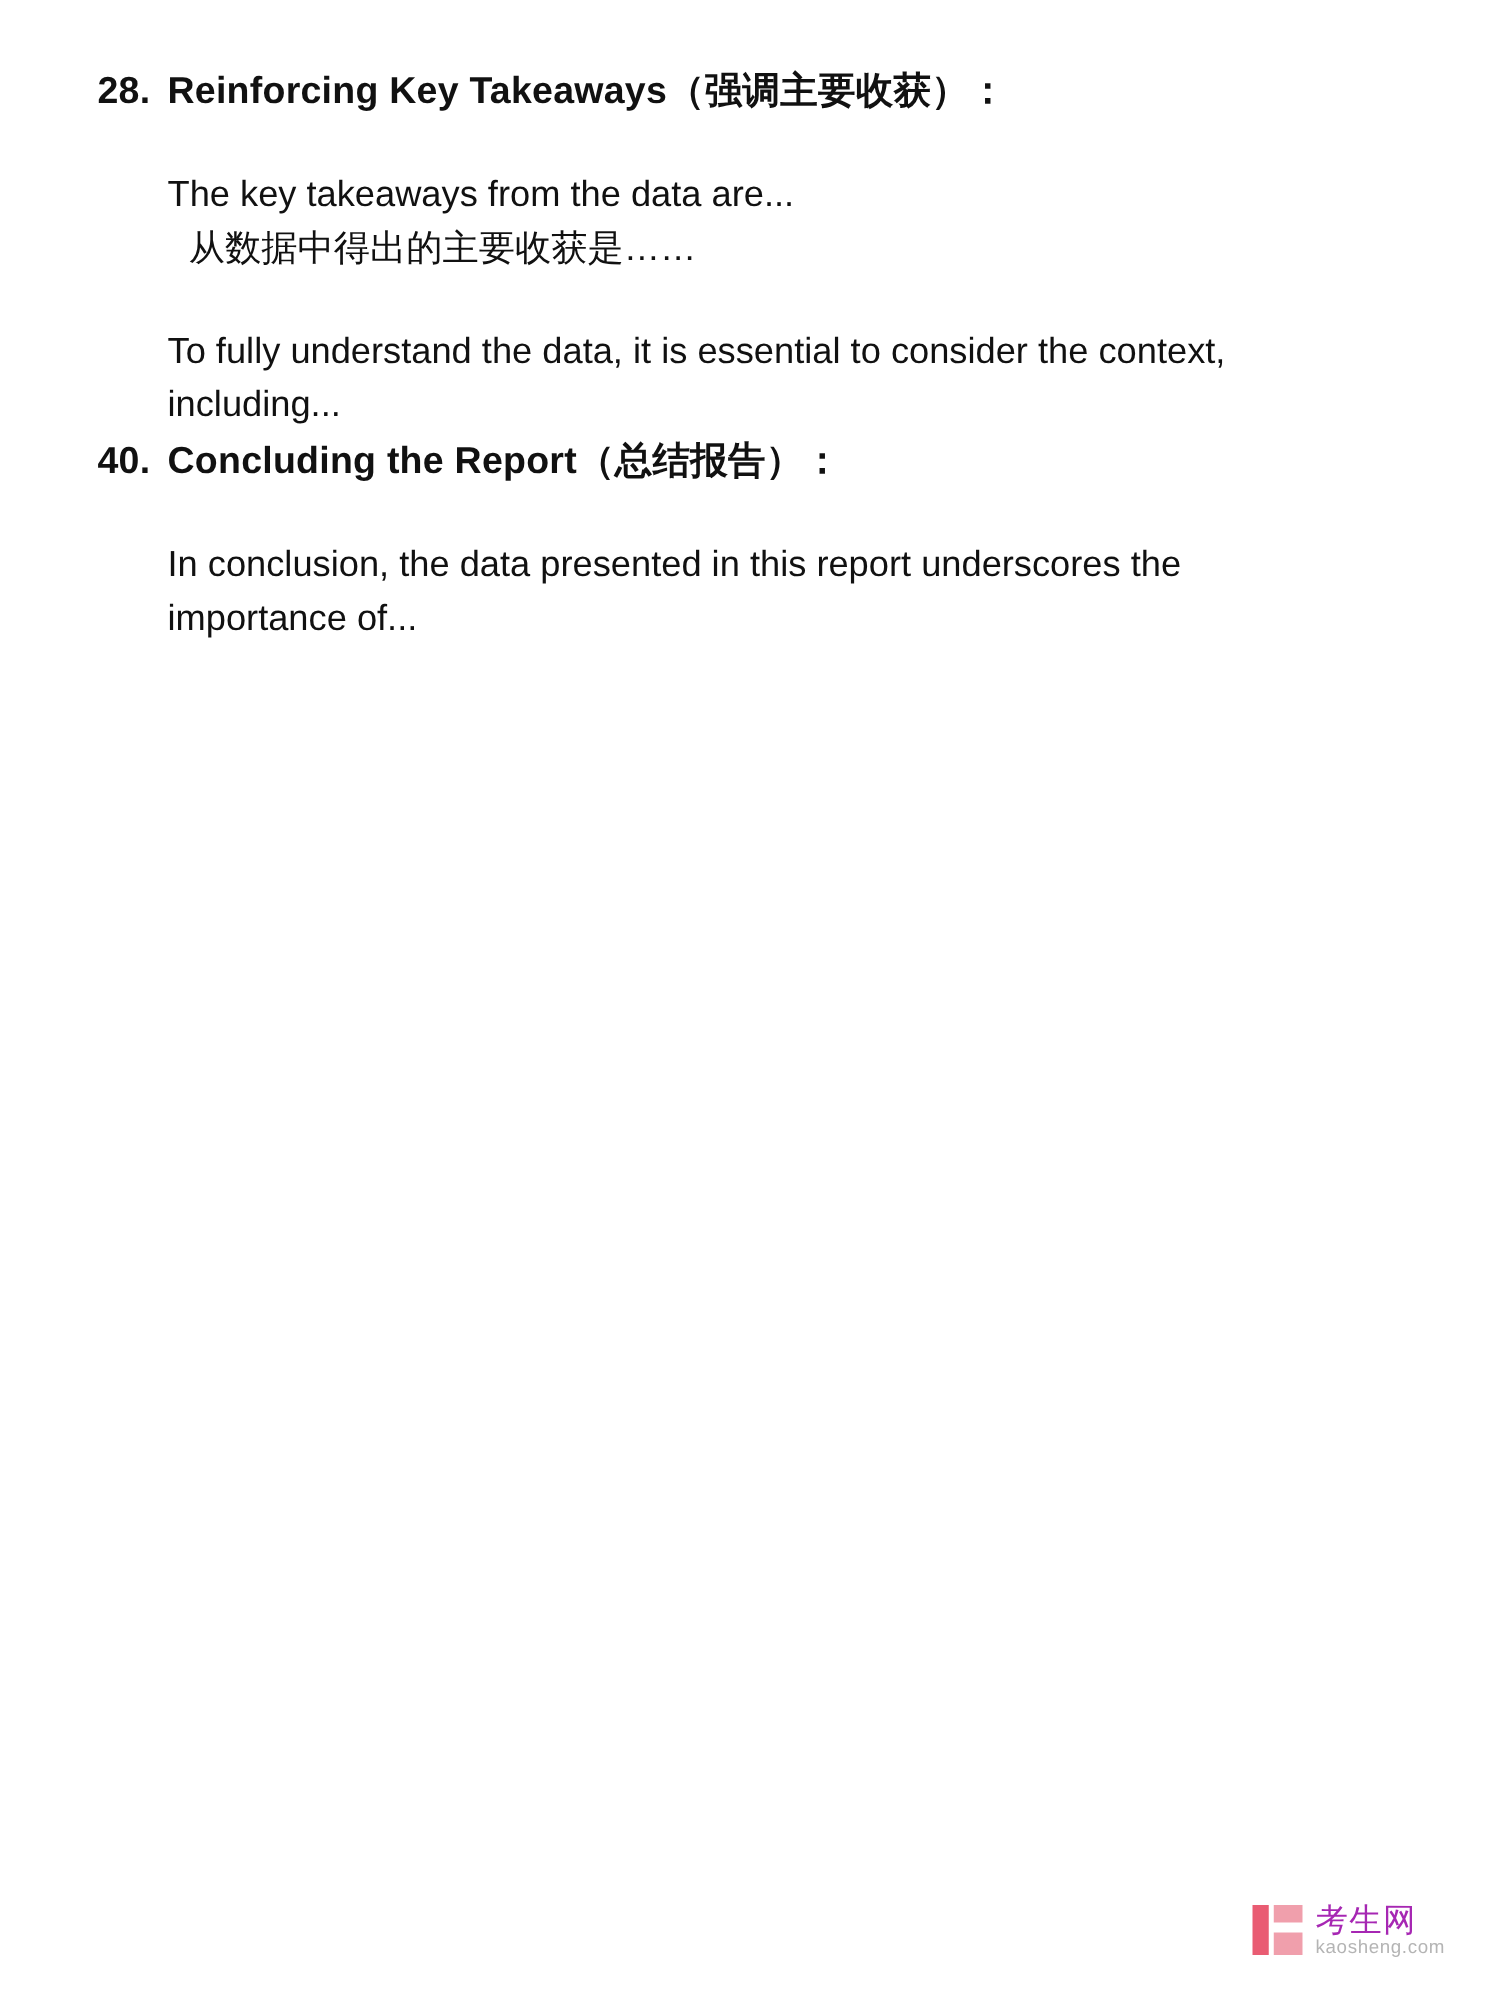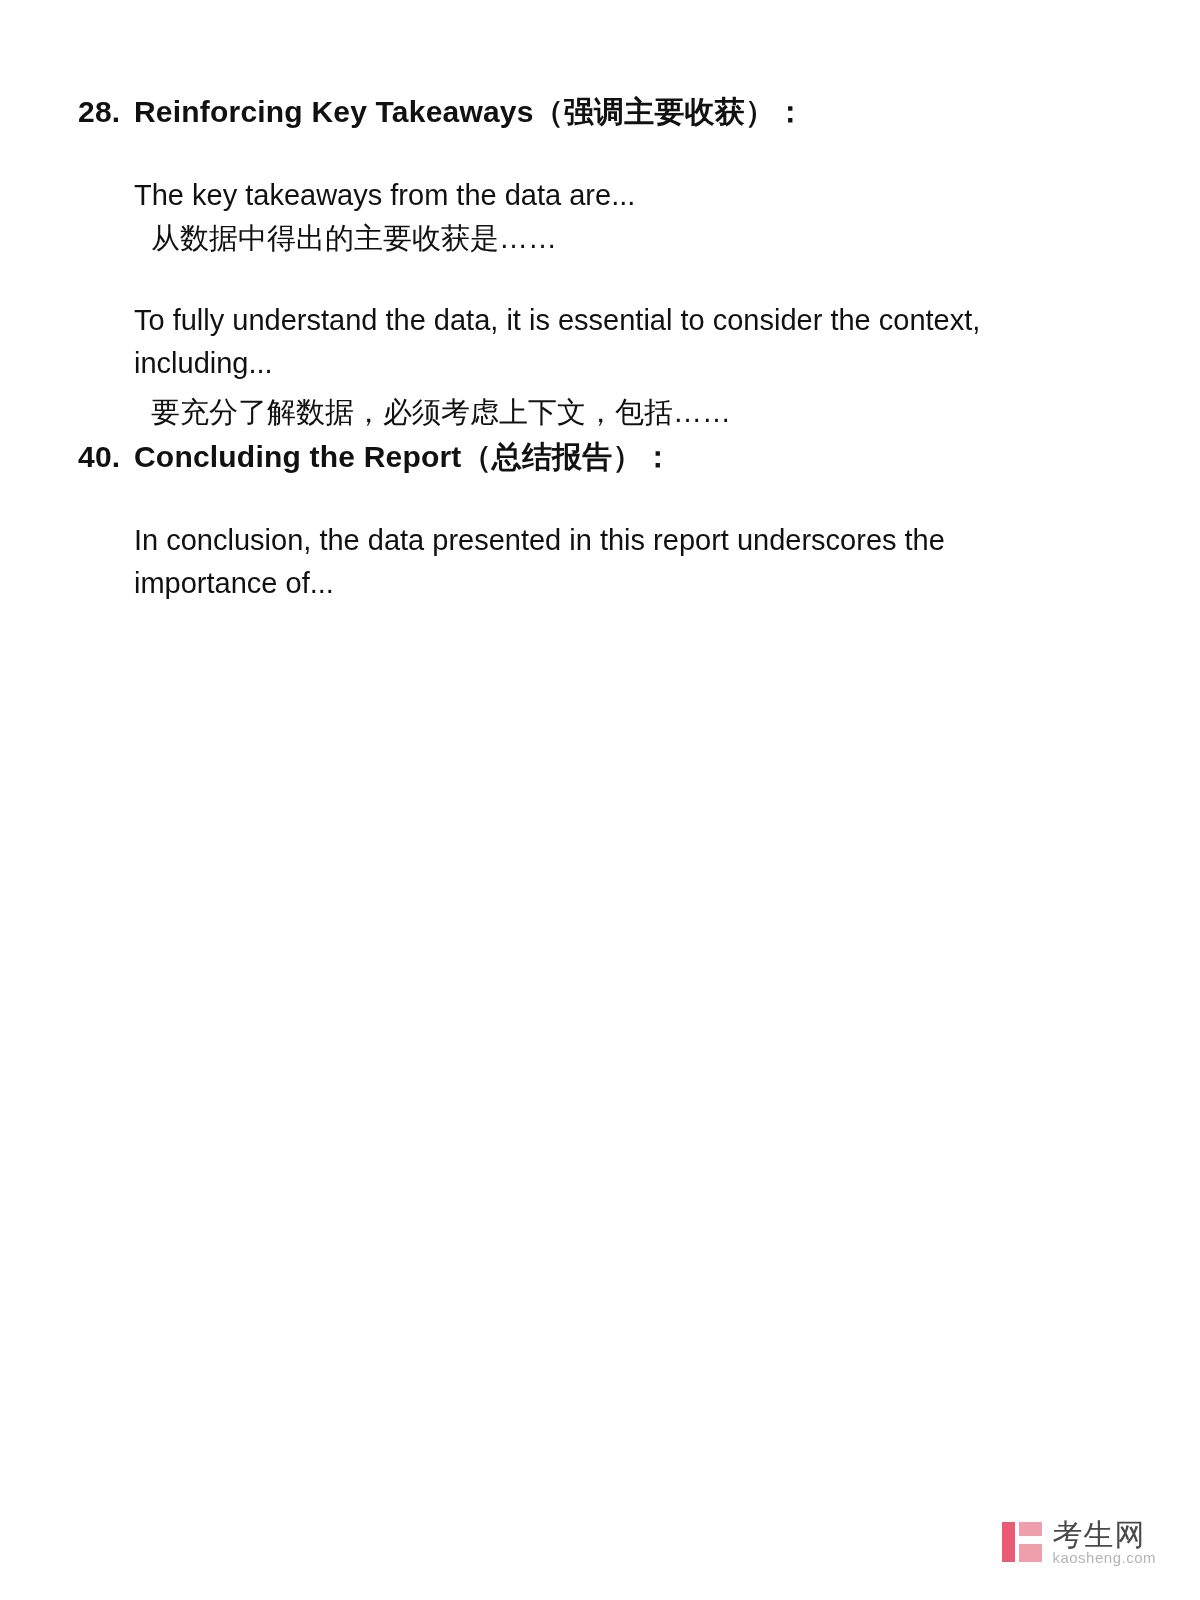--- a/index.html
+++ b/index.html
@@ -13,21 +13,21 @@
     font-family: "Liberation Sans", sans-serif;
     color: #111111;
     position: relative;
     overflow: hidden;
   }
   .page {
     position: relative;
     width: 1200px;
     height: 1600px;
     box-sizing: border-box;
-    padding: 91px 60px 0 78px;
+    padding: 52px 60px 0 78px;
   }
   .item {
     margin-bottom: 2px;
   }
   .item-head {
     display: flex;
     align-items: baseline;
     font-weight: bold;
     font-size: 30px;
     line-height: 1.42;
@@ -81,22 +81,22 @@
   }
   .wm-mark .b1 { left: 0;   top: 0;   width: 13px; height: 40px; }
   .wm-mark .b2 { left: 17px; top: 0;  width: 23px; height: 14px; background: #f09aa8; }
   .wm-mark .b3 { left: 17px; top: 22px; width: 23px; height: 18px; background: #f09aa8; }
   .wm-text {
     display: flex;
     flex-direction: column;
     line-height: 1.05;
   }
   .wm-cn {
-    font-size: 30px;
-    color: #404040;
+    font-size: 26px;
+    color: #a21caf;
     letter-spacing: 1px;
   }
   .wm-en {
     font-size: 15px;
     color: #b0b0b0;
     letter-spacing: 0.5px;
   }
 </style>
 </head>
 <body>
@@ -110,21 +110,20 @@
     </div>
     <div class="item-body">
       <span class="line-en">The key takeaways from the data are...</span>
       <span class="line-cn">从数据中得出的主要收获是……</span>
     </div>
   </div>
 
   <div class="item">
     <div class="item-body">
       <span class="line-en">To fully understand the data, it is essential to consider the context, including...</span>
-      <span class="line-cn gap-cn">要充分了解数据，必须考虑上下文，包括……</span>
     </div>
   </div>
 
   <div class="item">
     <div class="item-head">
       <span class="item-num">40.</span>
       <span class="item-title">Concluding the Report（总结报告）：</span>
     </div>
     <div class="item-body">
       <span class="line-en">In conclusion, the data presented in this report underscores the importance of...</span>

